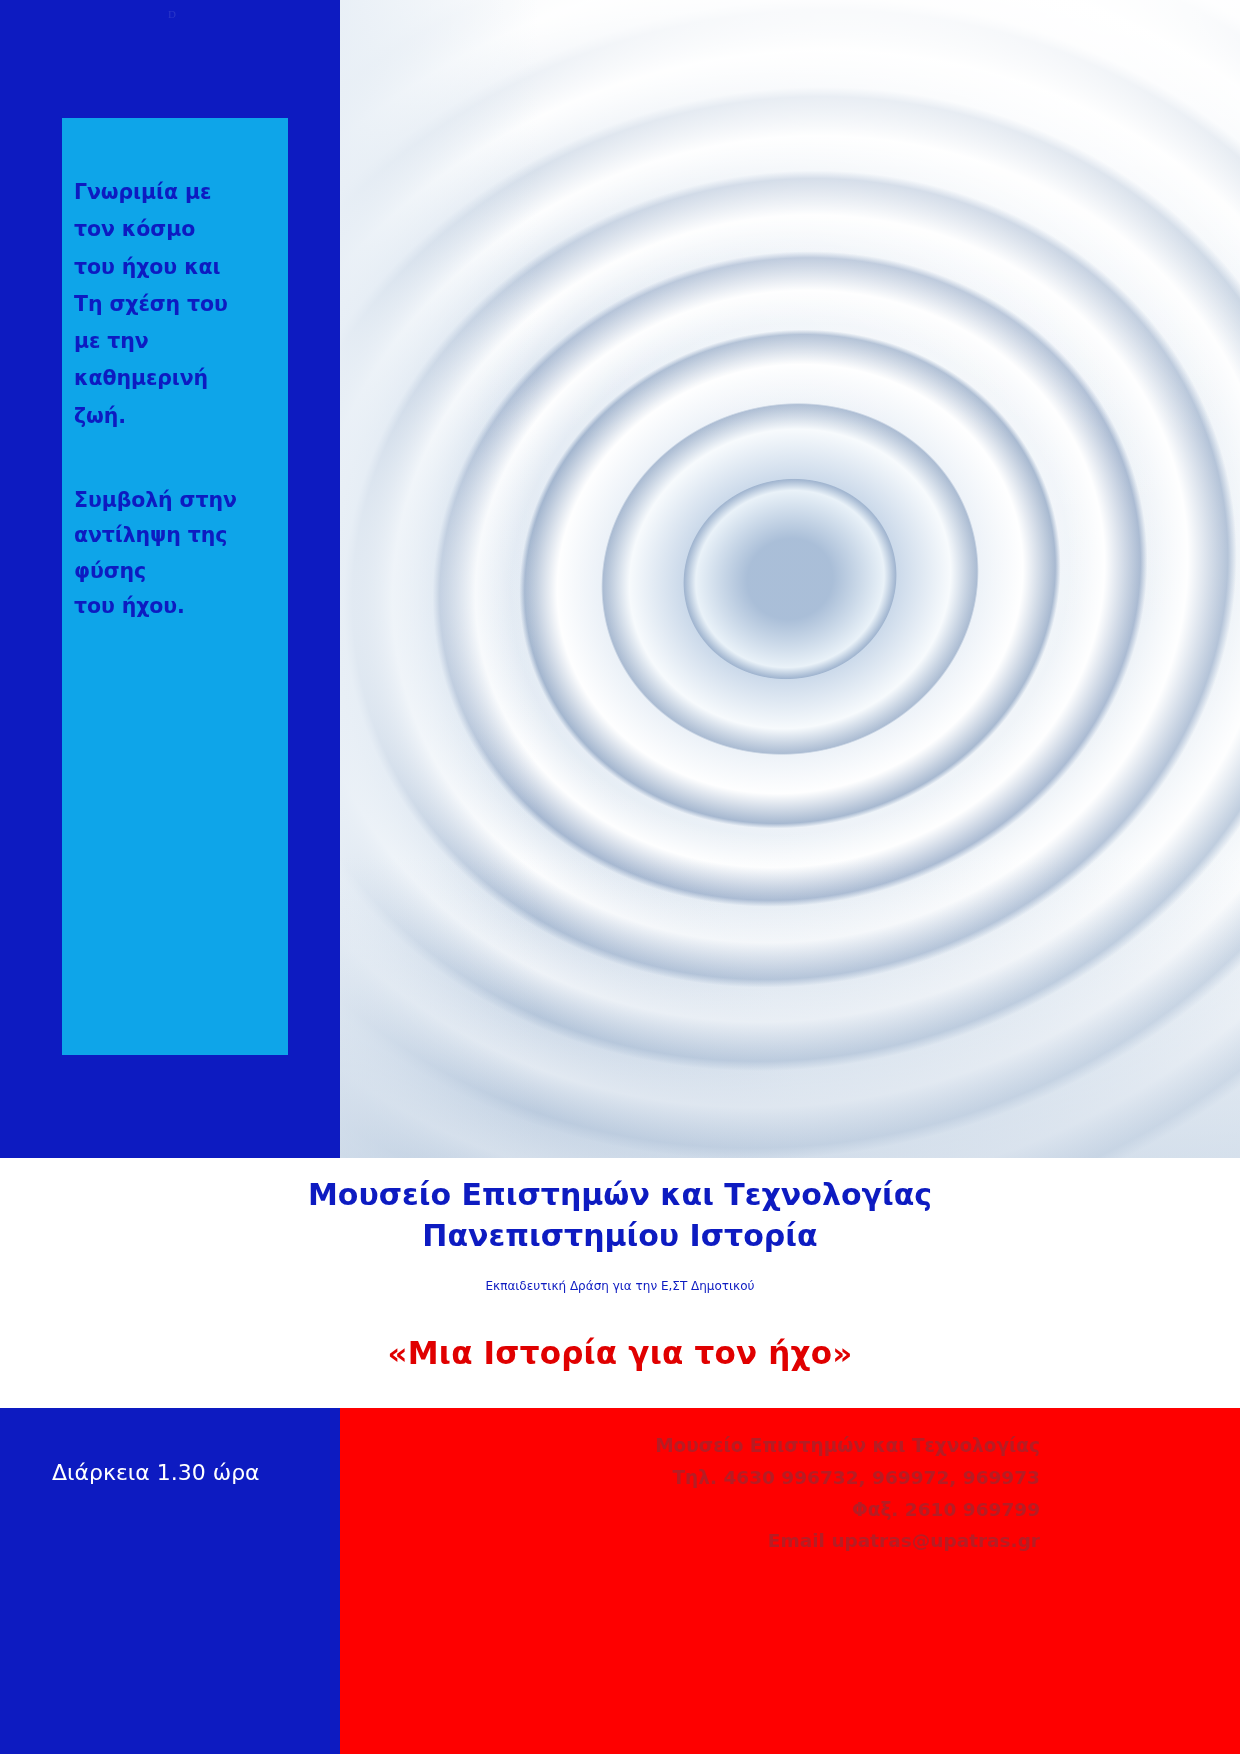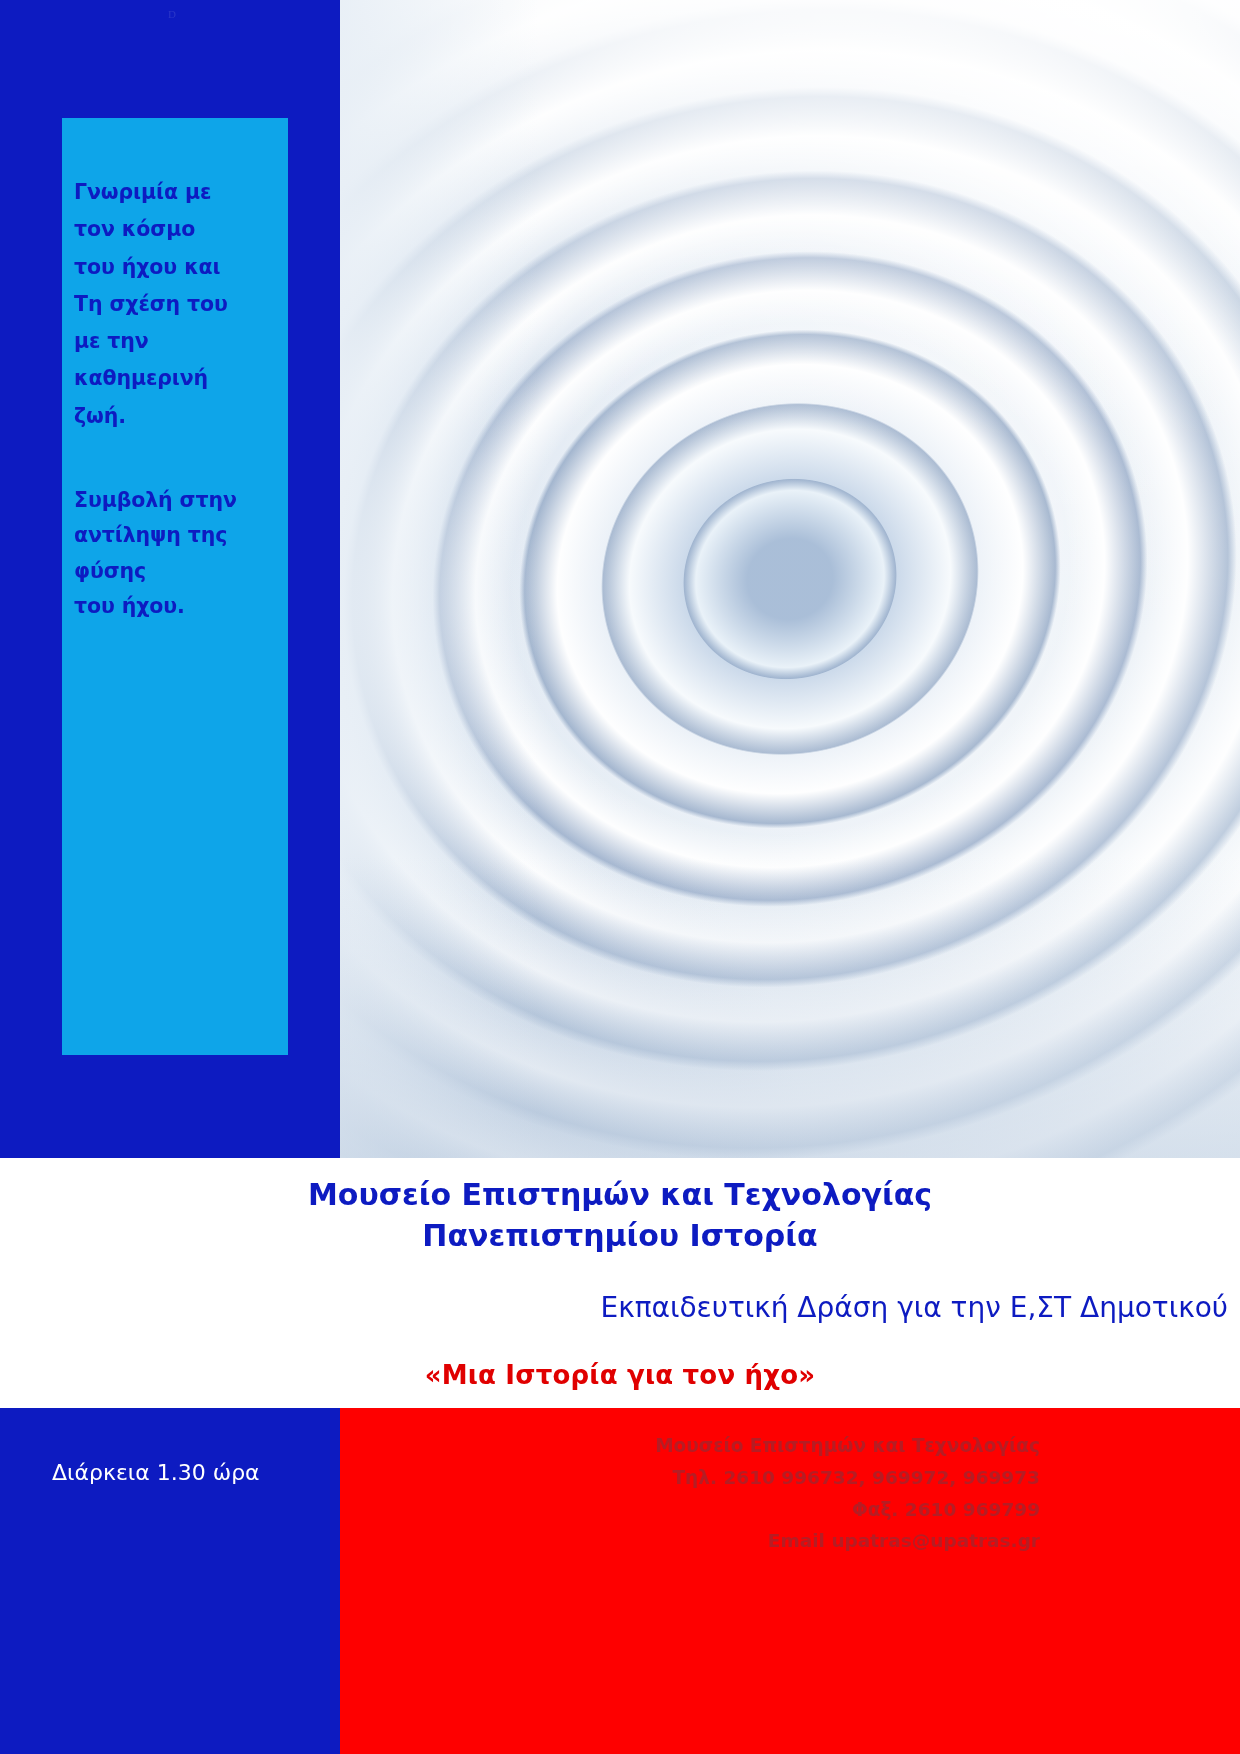--- a/index.html
+++ b/index.html
@@ -141,32 +141,31 @@
   }
   #museum-title {
     margin: 0;
     padding-top: 16px;
     color: #0d1bc1;
     font-weight: bold;
     font-size: 30px;
     line-height: 1.38;
   }
   #subtitle {
-    margin: 12px;
+    margin: 0;
     padding-top: 22px;
     color: #0d1bc1;
-    font-size: 28px;
-    text-align: right;
+    font-size: 12px;
   }
   #main-title {
-    margin: 0;
+    margin: 18px;
     padding-top: 24px;
     color: #e00000;
     font-weight: bold;
-    font-size: 26px;
+    font-size: 31px;
     letter-spacing: 0.2px;
   }
 
   
   #bottom {
     position: absolute;
     left: 0;
     top: 1408px;
     width: 1240px;
     height: 346px;
@@ -251,19 +250,19 @@
     <div id="subtitle">Εκπαιδευτική Δράση για την Ε,ΣΤ Δημοτικού</div>
     <div id="main-title">«Μια Ιστορία για τον ήχο»</div>
   </div>
 
   <div id="bottom">
     <div id="bottom-blue"></div>
     <div id="duration">Διάρκεια  1.30 ώρα</div>
     <div id="bottom-red"></div>
     <div id="contact">
       <div>Μουσείο Επιστημών και Τεχνολογίας</div>
-      <div>Τηλ. 2610 996732, 969972, 969973</div>
+      <div>Τηλ. 4630 996732, 969972, 969973</div>
       <div>Φαξ. 2610 969799</div>
       <div>Email upatras@upatras.gr</div>
     </div>
   </div>
 
 </div>
 
 </body></html>

